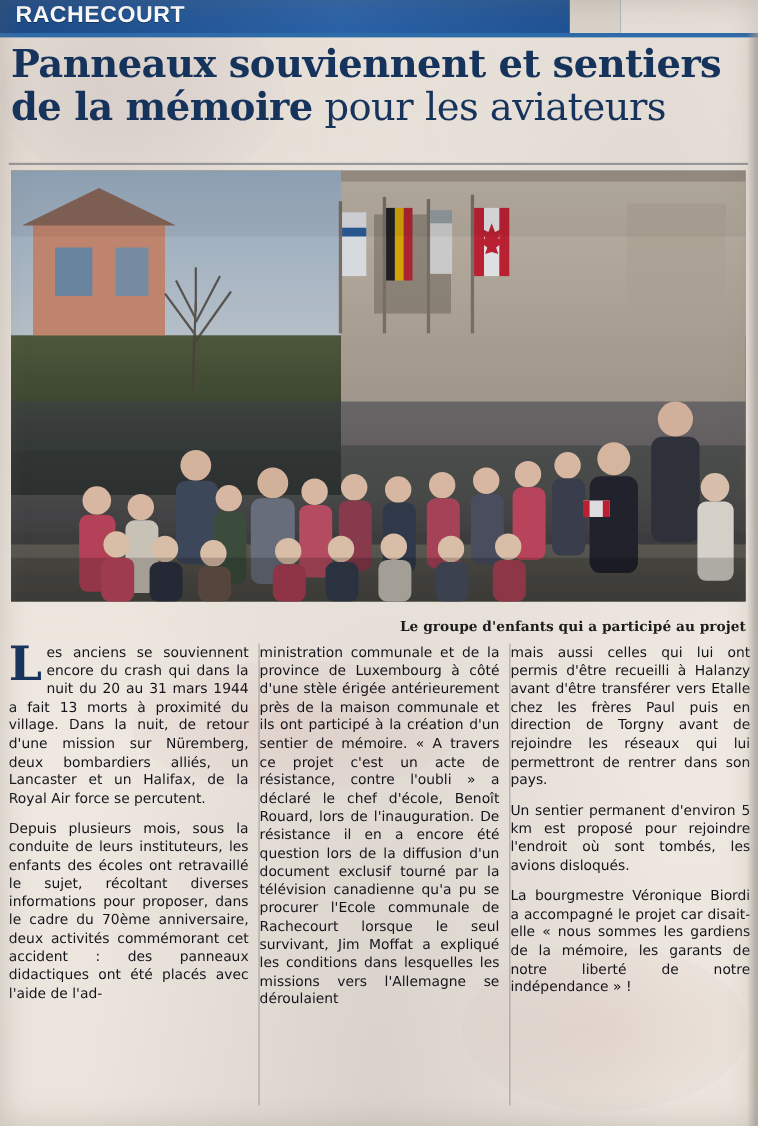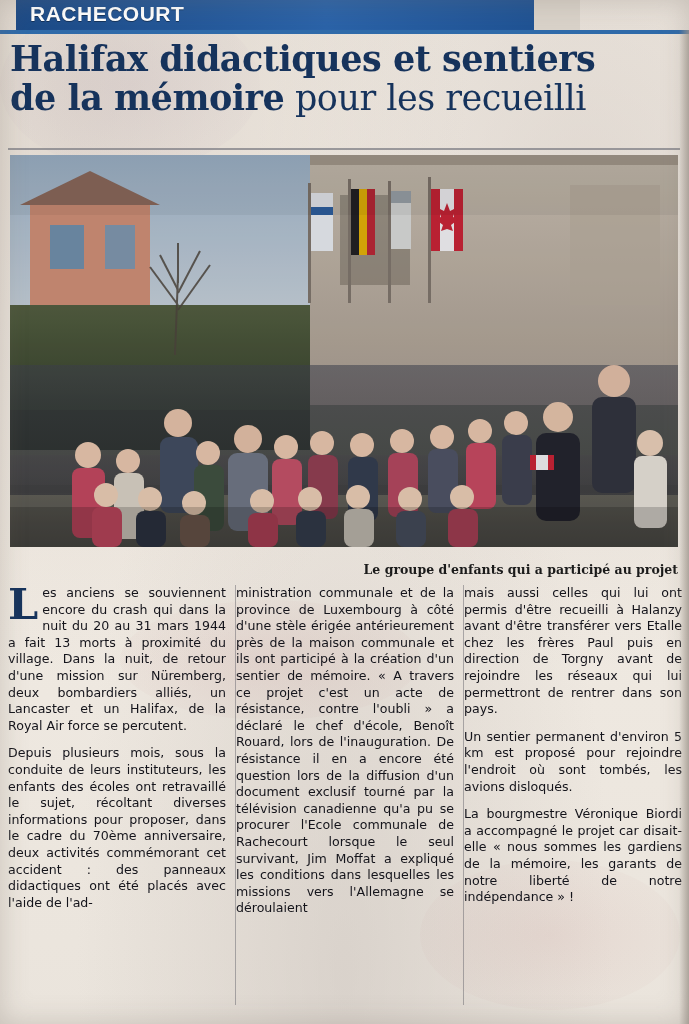--- a/index.html
+++ b/index.html
@@ -35,21 +35,21 @@
     color: rgba(170,120,120,0.18);
     letter-spacing: 2px;
     white-space: nowrap;
     overflow: hidden;
     pointer-events: none;
   }
 
   
   .topstrip {
     position: absolute;
-    left: 16px; top: 0;
+    left: 0; top: 0;
     width: 564px; height: 30px;
     background: linear-gradient(90deg, #1c4a86 0%, #2b63a8 55%, #1d4f8f 100%);
     padding-left: 29px;
   }
   .topstrip::after{
     content:"";
     position:absolute; right:0; top:0; width:46px; height:30px;
     background:#d9d2c9;
   }
   .kicker {
@@ -187,23 +187,23 @@
 
 
   <div class="blotch b3"></div>
 
   <div class="topstrip">
     <div class="kicker">RACHECOURT</div>
   </div>
   <div class="blue-rule"></div>
 
   <div class="headline">
-    <div class="hl-line1">Halifax didactiques et sentiers</div>
+    <div class="hl-line1">Panneaux souviennent et sentiers</div>
     <div class="hl-line2">
-      <span class="hl-bold">de la mémoire</span><span class="hl-light"> pour les recueilli</span>
+      <span class="hl-bold">de la mémoire</span><span class="hl-light"> pour les aviateurs</span>
     </div>
   </div>
 
   <div class="hr-thin"></div>
 
   <div class="photo">
     <svg width="668" height="392" viewBox="0 0 668 392" xmlns="http://www.w3.org/2000/svg">
       <defs>
         <linearGradient id="sky" x1="0" y1="0" x2="0" y2="1">
           <stop offset="0%" stop-color="#9fb6c9"></stop>

